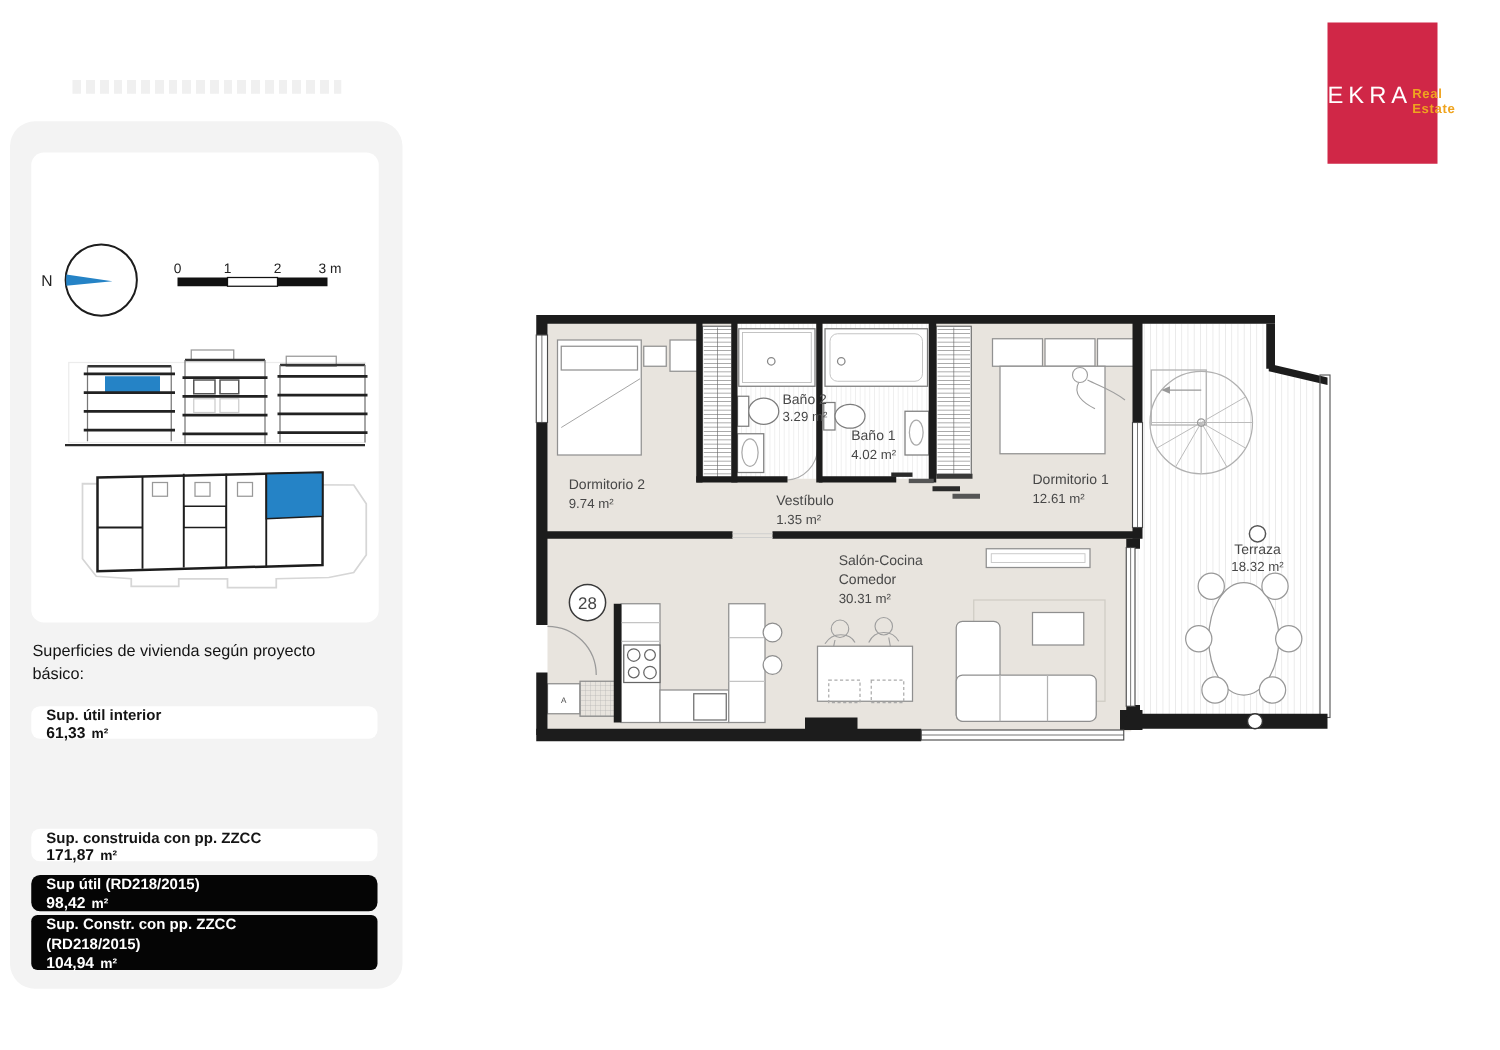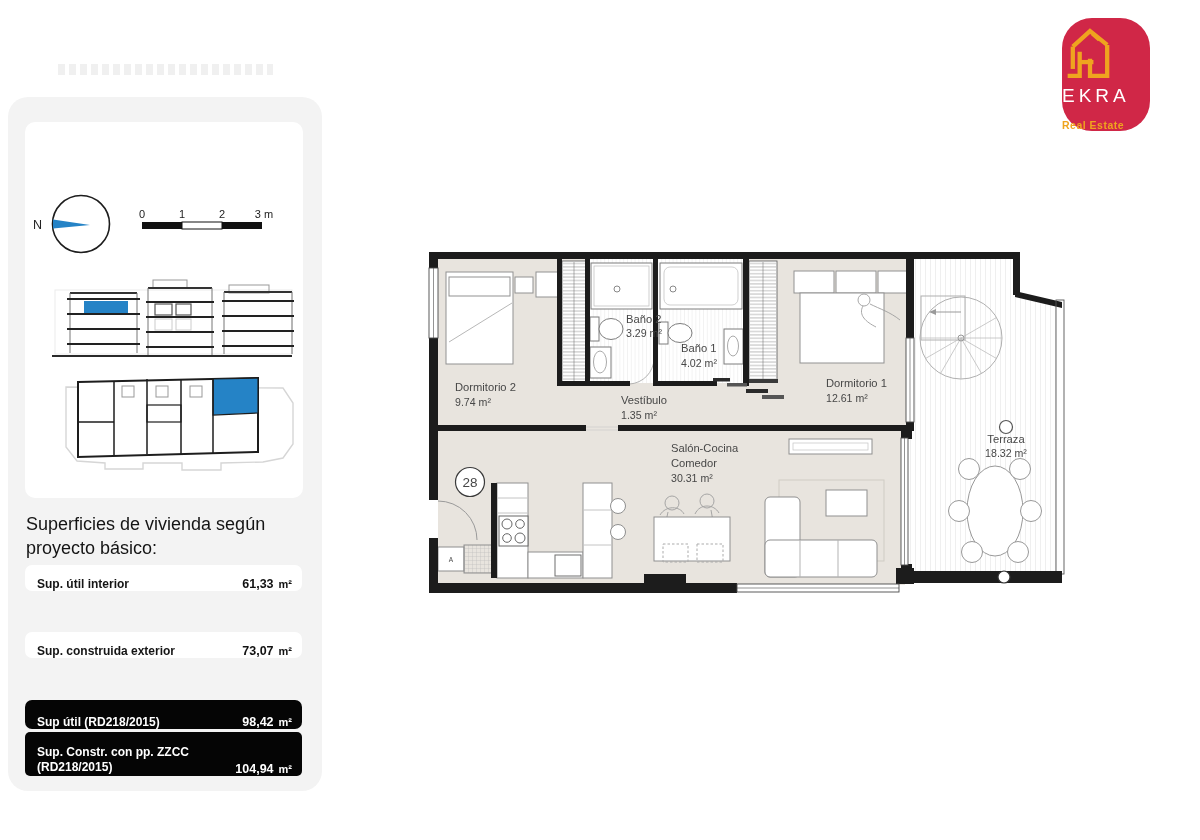--- a/index.html
+++ b/index.html
@@ -6,35 +6,35 @@
   .stage{position:relative;width:1200px;height:840px;background:#ffffff;
          font-family:"Liberation Sans",sans-serif;overflow:hidden;}
   
   .watermark{position:absolute;left:58px;top:64px;width:215px;height:11px;opacity:.06;
     background:repeating-linear-gradient(90deg,#000 0 7px,transparent 7px 11px);}
   
   .panel{position:absolute;left:8px;top:97px;width:314px;height:694px;
          background:#f3f3f3;border-radius:20px;}
   .card{position:absolute;left:17px;top:25px;width:278px;height:376px;
         background:#ffffff;border-radius:10px;}
-  .heading{position:absolute;left:18px;top:415px;width:240px;font-size:18px;
+  .heading{position:absolute;left:18px;top:415px;width:240px;font-size:13px;
            line-height:1.35;color:#141414;font-weight:500;}
   .srow{position:absolute;left:17px;width:277px;height:26px;background:#fff;border-radius:7px;
-        display:flex;align-items:flex-end;justify-content:space-between;
-        padding:0 10px 0 12px;box-sizing:border-box;}
+        display:flex;align-items:flex-start;justify-content:space-between;
+        padding:0 10px 0 12px;box-sizing:border-box;flex-direction:column;}
   .srow .lbl{font-size:12px;font-weight:700;color:#151515;}
   .srow .val{font-size:12.5px;font-weight:700;color:#111;white-space:nowrap;}
   .srow .unit{font-size:11px;font-weight:700;margin-left:5px;}
   .srow.dark{background:#050505;}
   .srow.dark .lbl,.srow.dark .val{color:#ffffff;}
   .srow.tall{height:44px;border-radius:5px;}
   .srow.tall .lbl{width:172px;line-height:1.3;}
   
   .logo{position:absolute;left:1062px;top:18px;width:88px;height:113px;
-        display:flex;flex-direction:column;align-items:flex-start;border-radius:30px;}
+        display:flex;flex-direction:row;align-items:center;}
   .brand{font-size:19px;letter-spacing:4px;color:#ffffff;margin-top:4px;font-weight:500;}
   .tagline{font-size:10.5px;font-weight:700;margin-top:12px;letter-spacing:.5px;}
   
   .plan{position:absolute;left:425px;top:242px;}
   .plan text{font-family:"Liberation Sans",sans-serif;fill:#474747;}
   .rname{font-size:11.2px;}
   .rarea{font-size:10.6px;}
 </style>
 </head>
 <body>
@@ -115,23 +115,23 @@
         </g>
       </svg>
     </div>
 
     <div class="heading">Superficies de vivienda según proyecto básico:</div>
 
     <div class="srow" style="top:468px">
       <span class="lbl">Sup. útil interior</span>
       <span class="val"><span>61,33</span><span class="unit">m²</span></span>
     </div>
-    <div class="srow" style="top:535px">
-      <span class="lbl">Sup. construida exterior</span>
-      <span class="val"><span>73,07</span><span class="unit">m²</span></span>
+    <div class="srow" style="top:566px">
+      <span class="lbl">Sup. construida con pp. ZZCC</span>
+      <span class="val"><span>171,87</span><span class="unit">m²</span></span>
     </div>
     <div class="srow dark" style="top:603px;height:29px">
       <span class="lbl">Sup útil (RD218/2015)</span>
       <span class="val"><span>98,42</span><span class="unit">m²</span></span>
     </div>
     <div class="srow dark tall" style="top:635px">
       <span class="lbl">Sup. Constr. con pp. ZZCC (RD218/2015)</span>
       <span class="val"><span>104,94</span><span class="unit">m²</span></span>
     </div>
   </div>

